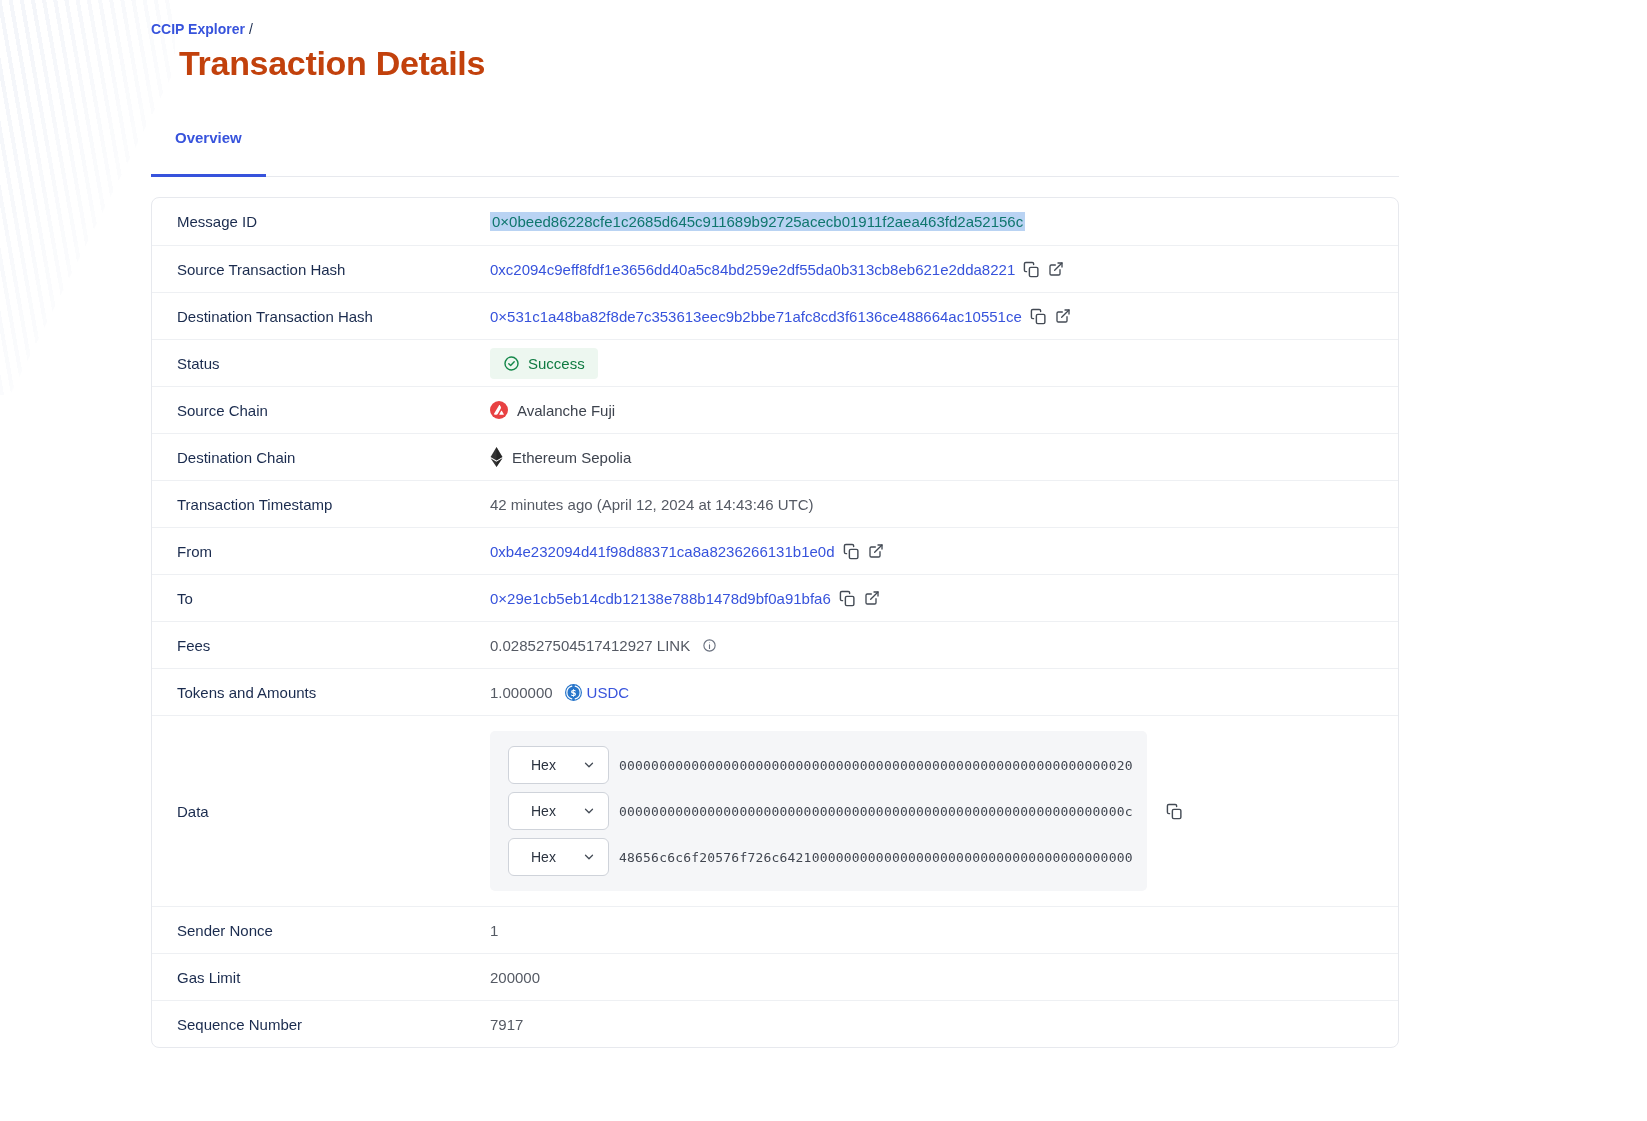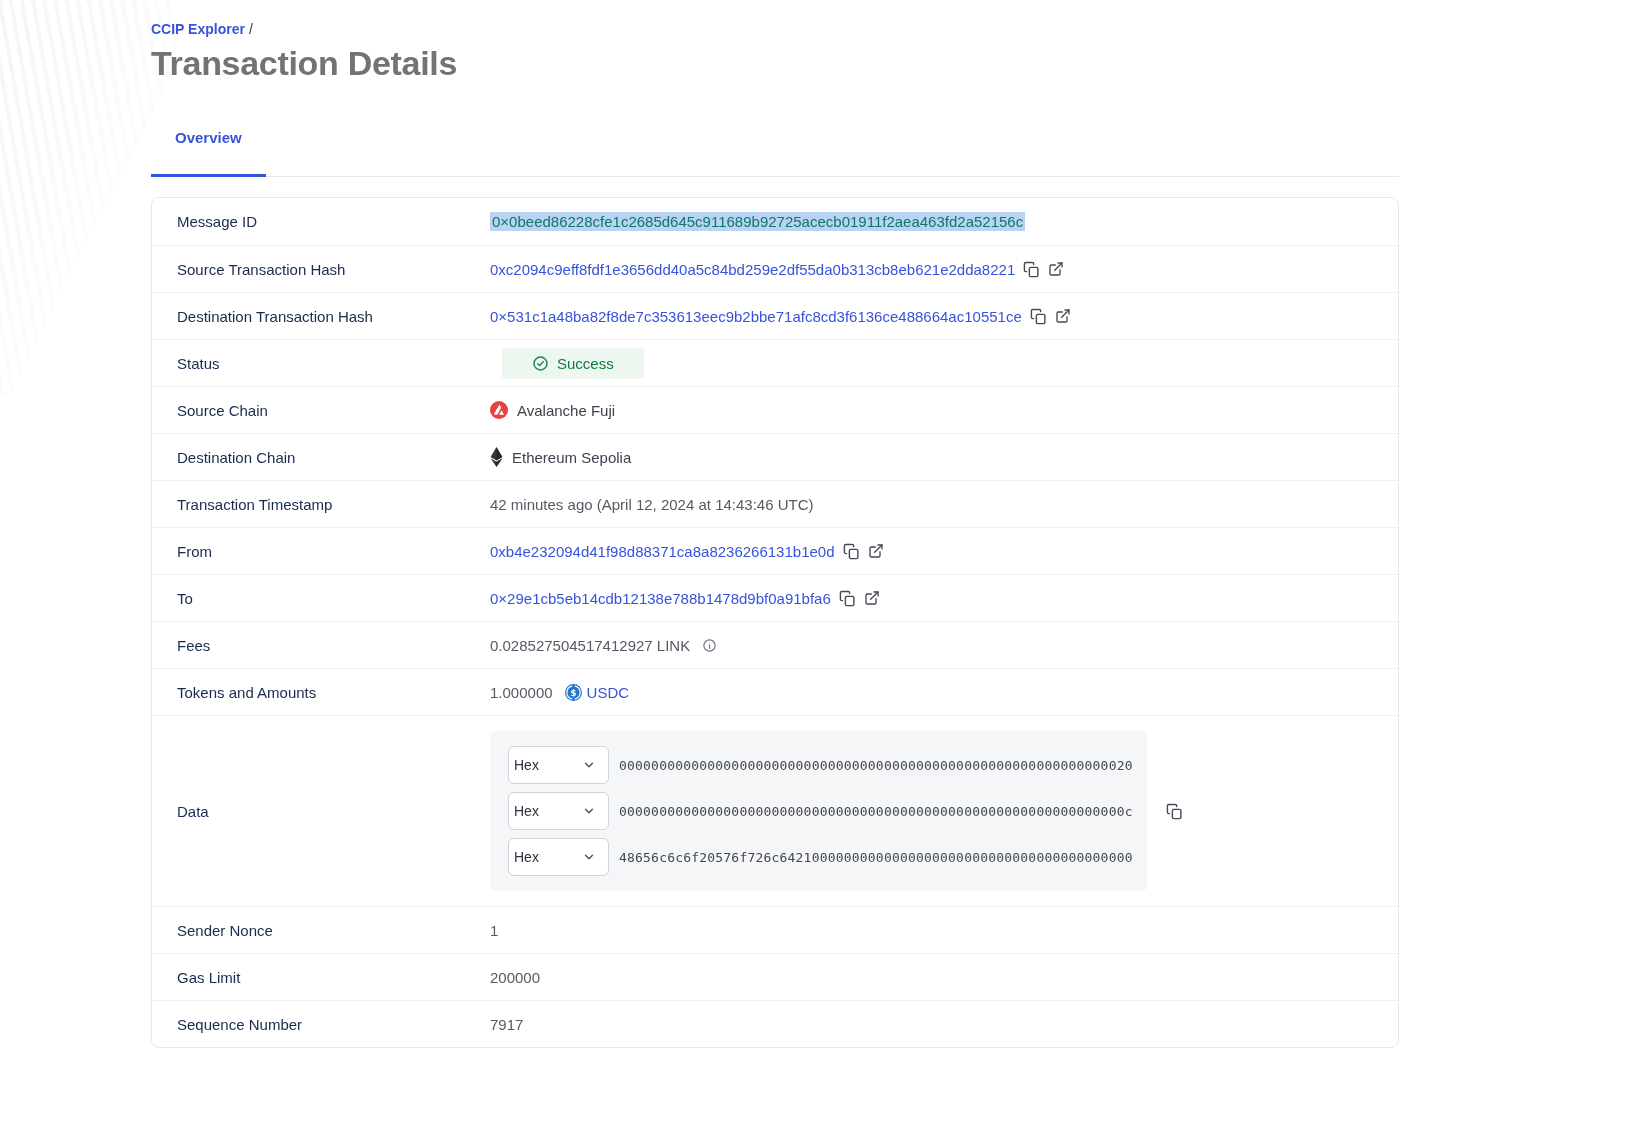--- a/index.html
+++ b/index.html
@@ -11,21 +11,21 @@
     clip-path:polygon(0 0,120% 0,0 105%); opacity:.65;
     -webkit-mask-image:linear-gradient(115deg,#000 10%,transparent 80%);
     mask-image:linear-gradient(115deg,#000 10%,transparent 80%); }
 
   .content { position:absolute; left:151px; top:12px; width:1248px; }
 
   .breadcrumb { margin-top:9px; font-size:14px; }
   .breadcrumb a { color:#3753dc; font-weight:700; text-decoration:none; cursor:pointer; }
   .breadcrumb .sep { color:#1a2b4e; font-weight:400; margin-left:4px; }
 
-  h1.page-title { margin-top:7px; font-size:34px; font-weight:700; color:#737373; letter-spacing:-.3px; }
+  h1.page-title { margin-top:7px; font-size:34px; font-weight:700; color:#c2410c; letter-spacing:-.3px;margin-left:28px; }
 
   .tabs { margin-top:46px; border-bottom:1px solid #e7e9ee; }
   .tab { display:inline-block; color:#3753dc; font-size:15px; font-weight:600;
     padding:0 24px 30px 24px; position:relative; cursor:pointer; }
   .tab.active::after { content:""; position:absolute; left:0; right:0; bottom:-1px;
     height:3px; background:#3753dc; }
 
   .card { margin-top:20px; border:1px solid #e7e9ee; border-radius:8px; background:#fff; }
   .row { display:grid; grid-template-columns:313px 1fr; align-items:center;
     min-height:47px; padding:0 0 0 25px; border-top:1px solid #eef0f3; }
@@ -36,21 +36,21 @@
   .selected-text { background:#b9d3f3; color:#0f766e; padding:1px 2px; }
 
   a.hash-link { color:#3753dc; text-decoration:none; cursor:pointer; }
 
   .icon-btn { background:none; border:none; cursor:pointer; padding:0; line-height:0;
     color:#434a54; display:inline-flex; align-items:center; }
   .icon-btn svg { width:17px; height:17px; }
   .icon-btn.ext svg { width:16px; height:16px; }
 
   .status-pill { display:inline-flex; align-items:center; gap:8px; background:#edf7f0;
-    border-radius:4px; padding:7px 30px; color:#0e7a41; font-size:15px; font-weight:500;margin-left:12px; }
+    border-radius:4px; padding:7px 13px; color:#0e7a41; font-size:15px; font-weight:500; }
   .status-pill svg { width:17px; height:17px; }
 
   .chain { display:inline-flex; align-items:center; gap:9px; color:#3d434e; font-size:15px; }
   .chain svg { width:18px; height:18px; }
   .eth-svg { width:13px !important; height:20px !important; }
 
   .info-icon { color:#6b7280; display:inline-flex; line-height:0; margin-left:4px; }
   .info-icon svg { width:15px; height:15px; }
 
   .token-amount { color:#555a64; }
@@ -58,21 +58,21 @@
   .usdc-badge svg { width:17px; height:17px; }
   .usdc-badge a { color:#3753dc; text-decoration:none; font-size:15px;text-align:center; }
 
   .row-data { min-height:191px; }
   .data-flex { display:flex; align-items:center; gap:19px; }
   .data-box { background:#f5f6f8; border-radius:5px; width:657px; padding:15px 14px 15px 18px;
     display:flex; flex-direction:column; gap:8px; }
   .data-line { display:flex; align-items:center; }
   .hex-select { width:101px; height:38px; background:#fff; border:1px solid #cfd3da;
     border-radius:6px; display:flex; align-items:center; justify-content:space-between;
-    padding:0 12px 0 5px; cursor:pointer; color:#2b3340; font-size:14px; font-weight:500; }
+    padding:0 12px 0 22px; cursor:pointer; color:#2b3340; font-size:14px; font-weight:500; }
   .hex-select svg { width:14px; height:14px; color:#444b56; }
   .hex-text { margin-left:10px; font-family:"DejaVu Sans Mono", monospace; font-size:13px;
     letter-spacing:.2px; color:#414650; white-space:nowrap; }
 </style>
 </head>
 <body>
 
 <div class="corner-decor"></div>
 
 <div class="content">

